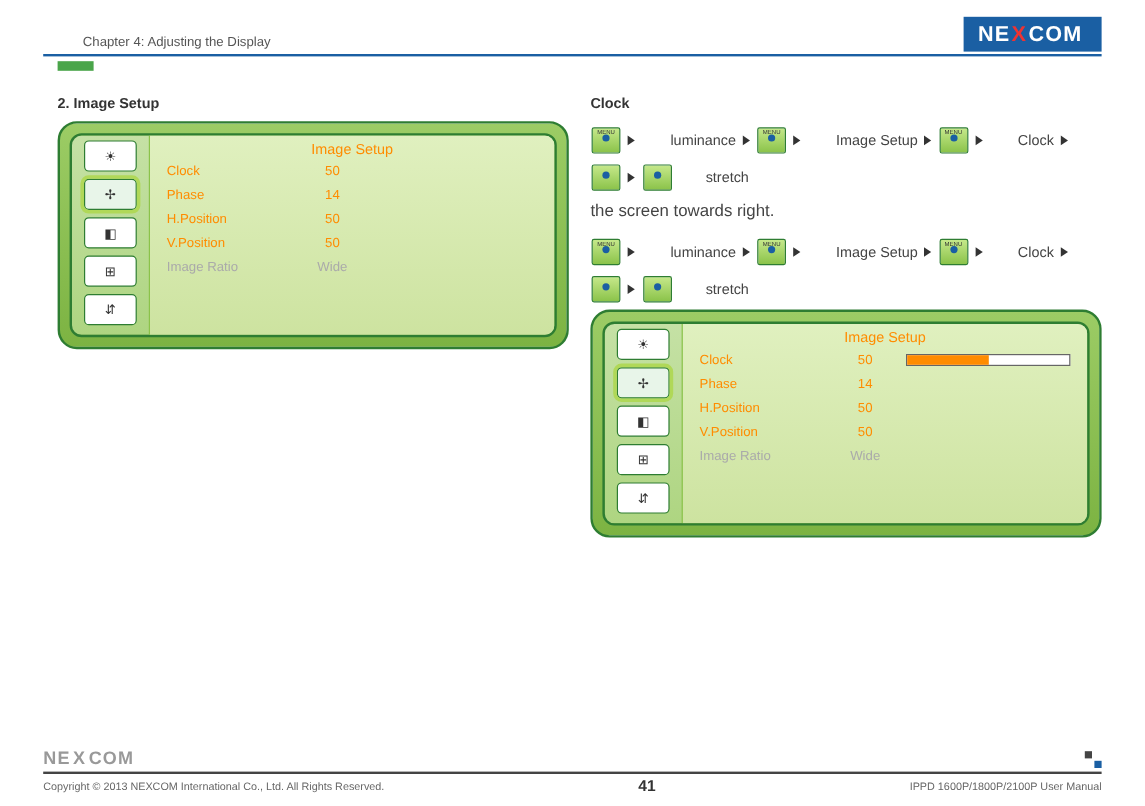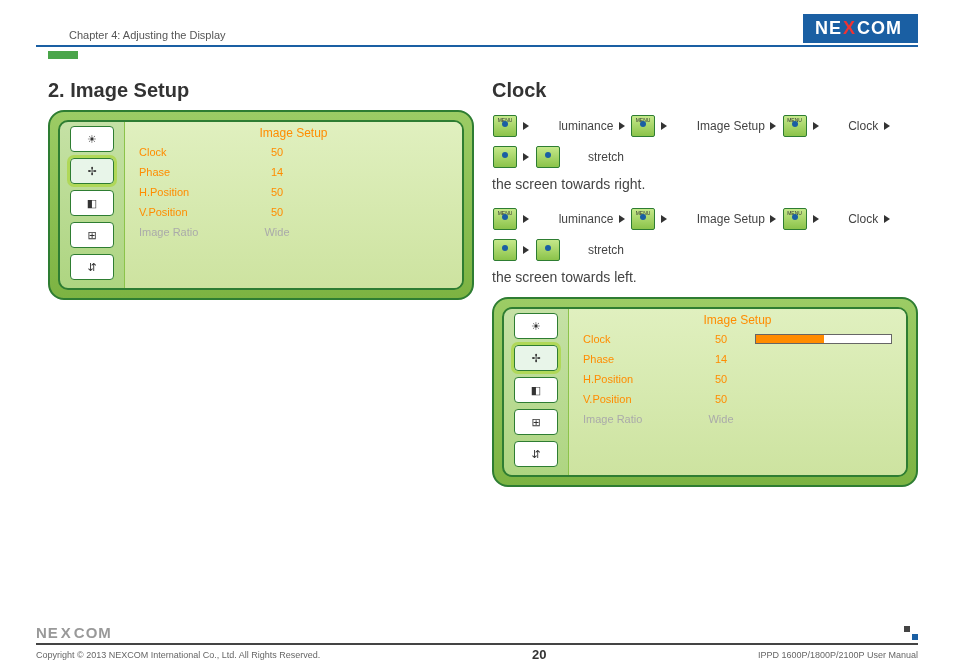--- a/index.html
+++ b/index.html
@@ -41,21 +41,21 @@
   .green-tab {
     width: 30px; height: 8px; background: #4aa54a;
     margin-left: 48px; margin-top: 4px;
   }
   .content {
     display: flex;
     gap: 18px;
     padding: 20px 36px 0 48px;
   }
   .col { flex: 1; }
-  h2 { font-size: 20px; font-weight: bold; margin-bottom: 8px; }
+  h2 { font-size: 12px; font-weight: bold; margin-bottom: 8px; }
   
   .osd-wrap {
     border: 2px solid #2e7d32;
     border-radius: 16px;
     padding: 8px;
     background: #8bc34a;
     background: linear-gradient(#9ccc65,#7cb342);
   }
   .osd-inner {
     border: 2px solid #2e7d32;
@@ -235,21 +235,20 @@
       <span class="arr"></span>
       <span class="navbtn"><span class="sub">MENU</span></span>
       <span class="arr"></span>
       <span class="navtext">Clock</span>
       <span class="arr"></span>
       <span class="navbtn"></span>
       <span class="arr"></span>
       <span class="navbtn"></span>
       <span class="navtext">stretch</span>
     </div>
-    <div class="desc">the screen towards left.</div>
 
     <div class="osd-wrap">
       <div class="osd-inner">
         <div class="osd-iconcol">
           <div class="osd-icon">☀</div>
           <div class="osd-icon sel">✢</div>
           <div class="osd-icon">◧</div>
           <div class="osd-icon">⊞</div>
           <div class="osd-icon">⇵</div>
         </div>
@@ -288,16 +287,16 @@
   <div class="foot-logo">
     <span>NE</span>
       <span class="x">X</span>
       <span>COM</span>
     <span style="flex:1"></span>
     <span class="sq"></span>
   </div>
   <div class="hr-bot"></div>
   <div class="foot-row">
     <span>Copyright © 2013 NEXCOM International Co., Ltd. All Rights Reserved.</span>
-    <span class="pnum">20</span>
+    <span class="pnum">41</span>
     <span>IPPD 1600P/1800P/2100P User Manual</span>
   </div>
 </div>
 
 </body></html>

